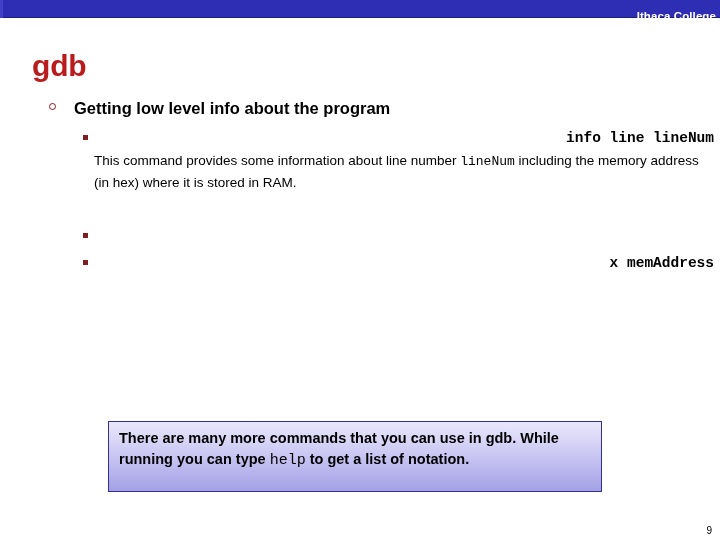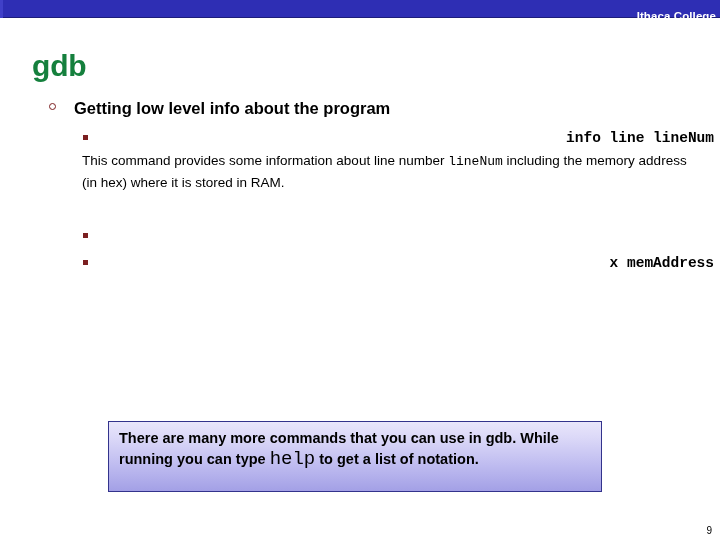--- a/index.html
+++ b/index.html
@@ -55,21 +55,21 @@
     margin-left: 12px;
   }
 
   
   .slide-title {
     position: absolute;
     left: 32px;
     top: 49px;
     font-size: 30px;
     font-weight: bold;
-    color: #15803d;
+    color: #b91c1c;
     line-height: 34px;
     letter-spacing: -0.2px;
   }
 
   
   .body {
     position: absolute;
     left: 44px;
     top: 97px;
     width: 670px;
@@ -120,20 +120,21 @@
     height: 5px;
     background: #7b1f20;
   }
   .l2-para {
     font-size: 13.5px;
     font-weight: normal;
     color: #000000;
     line-height: 20.5px;
     padding-left: 0px;
     max-width: 620px;
+    margin-left: 12px;
   }
   .mono {
     font-family: "Liberation Mono", monospace;
     font-size: 13px;
   }
   .mono-b {
     font-family: "Liberation Mono", monospace;
     font-size: 13px;
     font-weight: bold;
   }
@@ -153,21 +154,21 @@
     padding: 6px 10px 0 10px;
   }
   .callout-text {
     font-size: 14.5px;
     font-weight: bold;
     color: #000000;
     line-height: 20.5px;
   }
   .callout-text .mono {
     font-family: "Liberation Mono", monospace;
-    font-size: 19px;
+    font-size: 15px;
     font-weight: normal;
   }
 
   
   .page-num {
     position: absolute;
     right: 8px;
     bottom: 4px;
     font-size: 10px;
     color: #000000;

